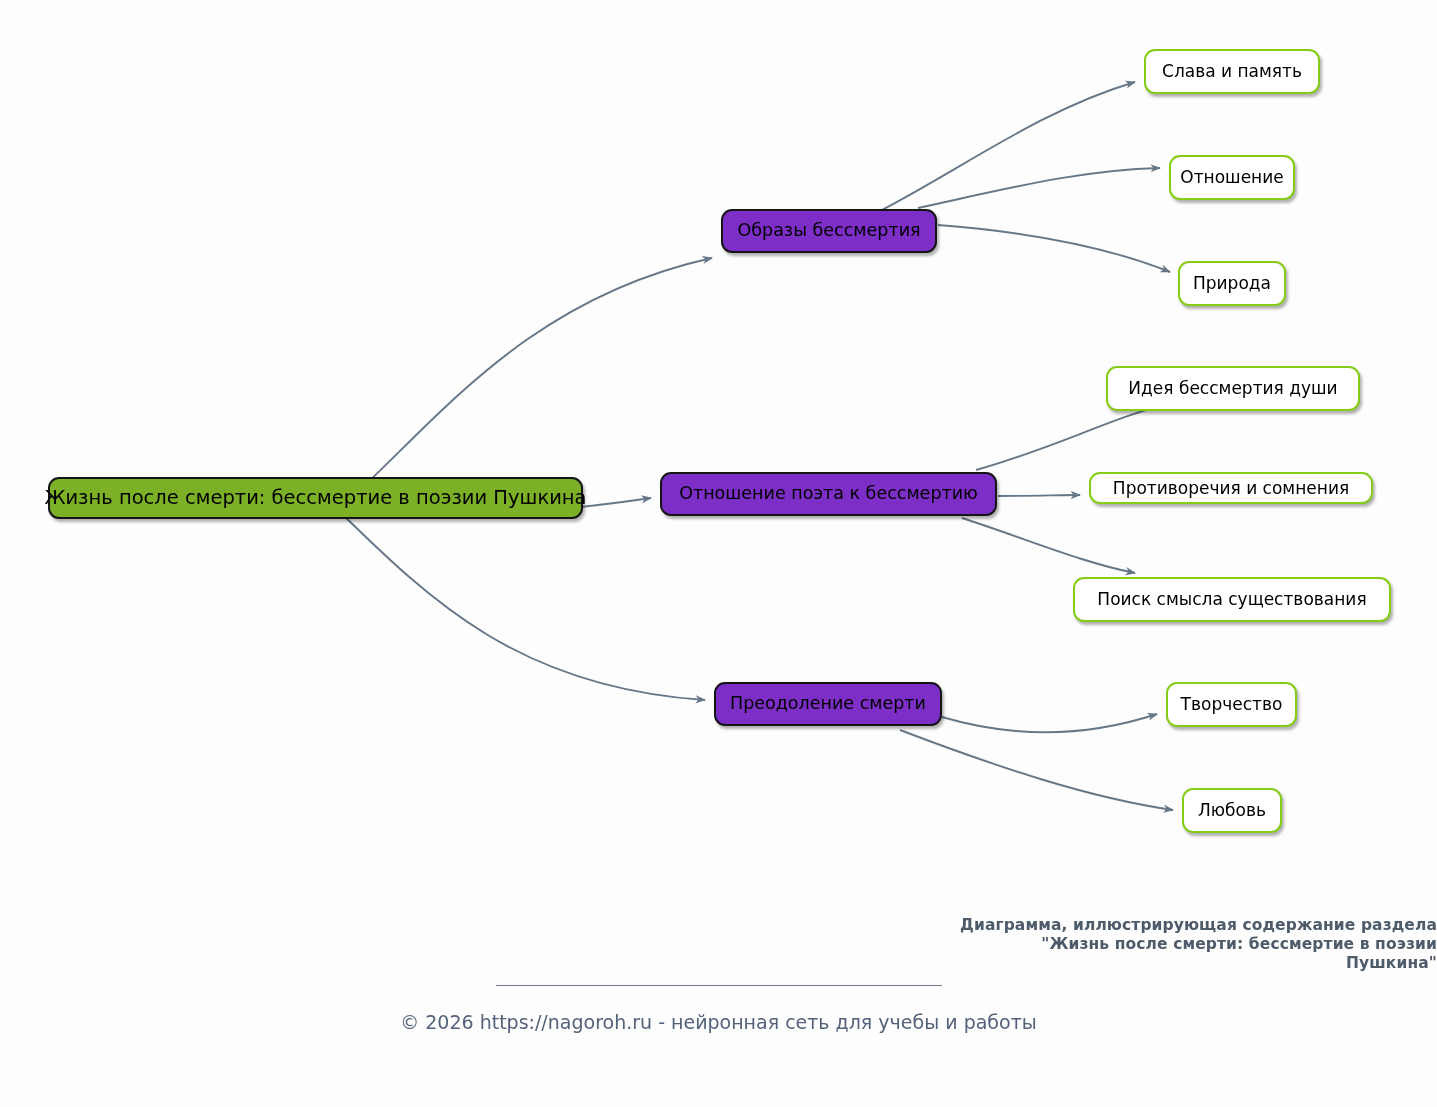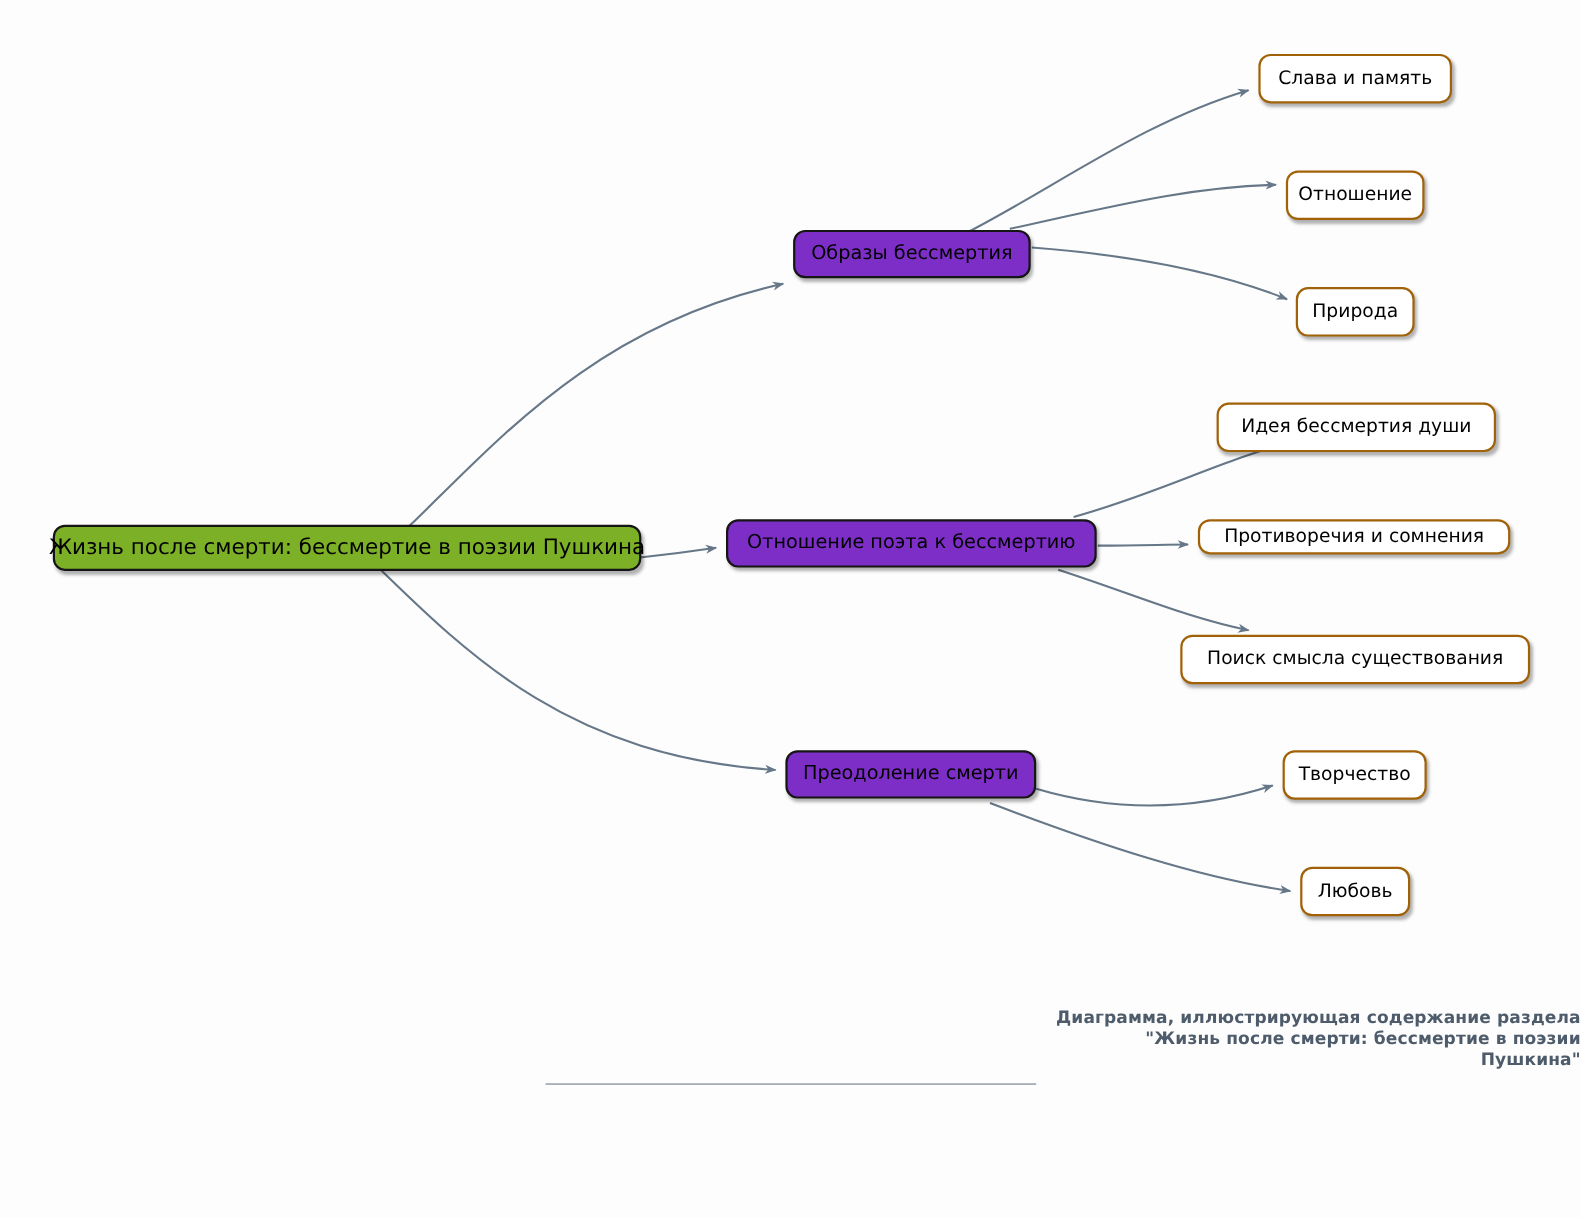--- a/index.html
+++ b/index.html
@@ -59,21 +59,21 @@
     border: 2px solid #151515;
     border-radius: 11px;
     box-shadow: 2px 3px 3px rgba(0,0,0,0.30);
     font-size: 17.5px;
     padding: 0 14px;
   }
 
   
   .node.leaf {
     background: #ffffff;
-    border: 2px solid #a16207;
+    border: 2px solid #84cc16;
     border-radius: 11px;
     box-shadow: 2px 3px 3px rgba(0,0,0,0.30);
     font-size: 17px;
     padding: 0 14px;
   }
 
   
   #caption-block {
     position: absolute;
     left: 0;
@@ -185,14 +185,15 @@
     <span class="node-label">Любовь</span>
   </div>
 
   <div id="caption-block">
     <div class="caption-line">Диаграмма, иллюстрирующая содержание раздела</div>
     <div class="caption-line">"Жизнь после смерти: бессмертие в поэзии</div>
     <div class="caption-line">Пушкина"</div>
     <div id="caption-divider"></div>
   </div>
 
+  <div id="footer-text">© 2026 https://nagoroh.ru - нейронная сеть для учебы и работы</div>
 
 </div>
 
 </body></html>

